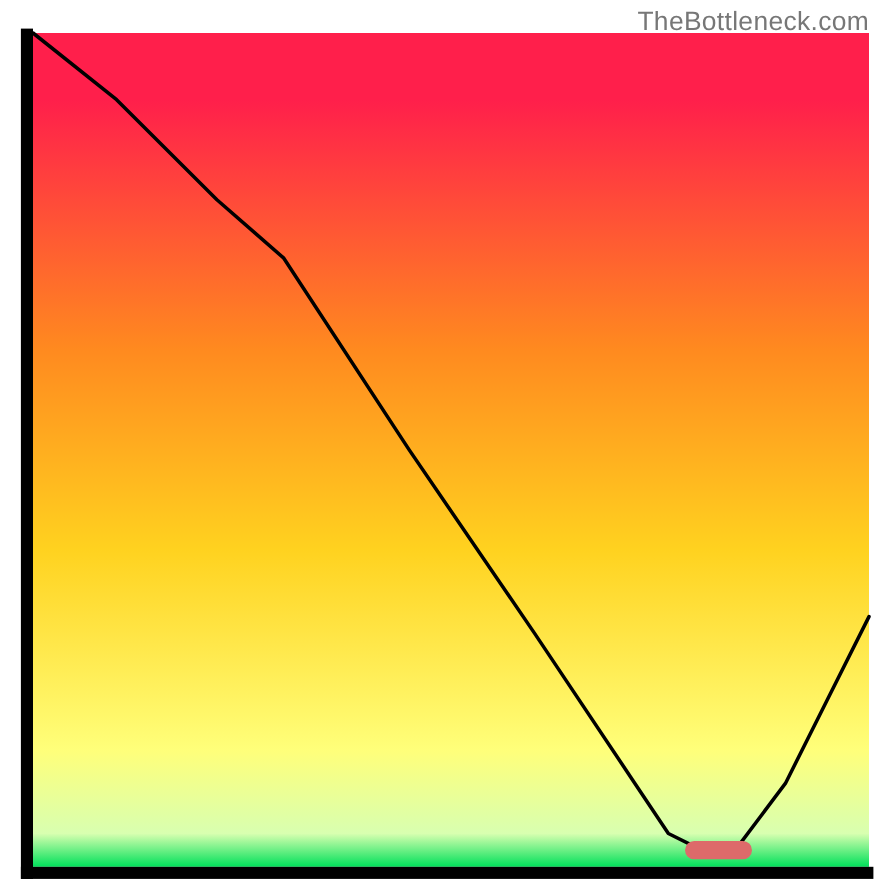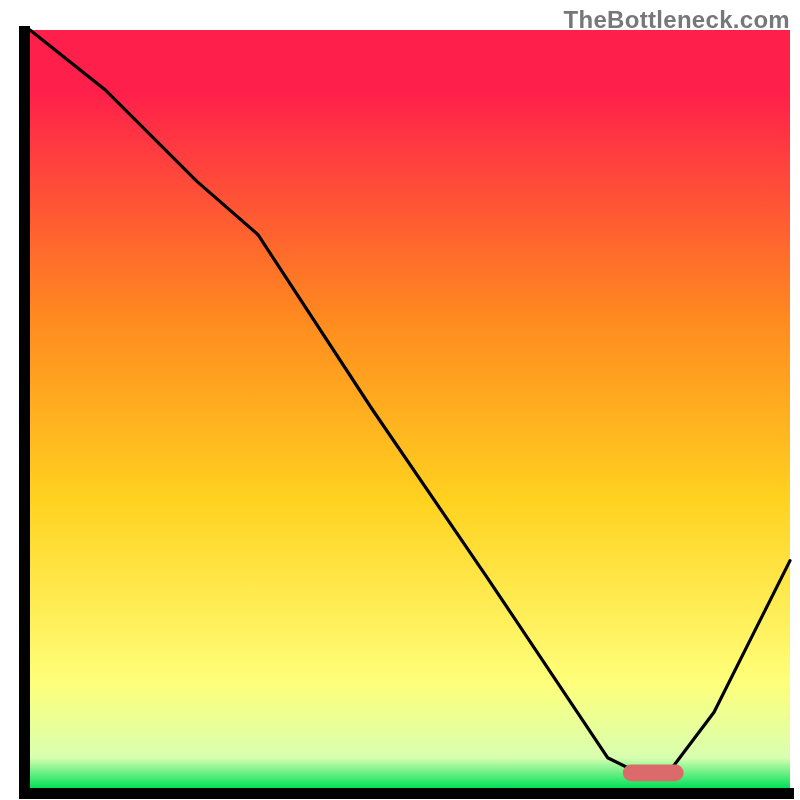--- a/index.html
+++ b/index.html
@@ -15,21 +15,21 @@
     position: relative;
     width: 800px;
     height: 800px;
     box-sizing: border-box;
   }
   .watermark {
     position: absolute;
     top: 6px;
     right: 10px;
     font-size: 24px;
-    font-weight: bold;
+    font-weight: normal;
     color: #777777;
     letter-spacing: 0.3px;
     user-select: none;
     z-index: 20;
   }
   svg.plot {
     position: absolute;
     left: 0;
     top: 0;
     display: block;

